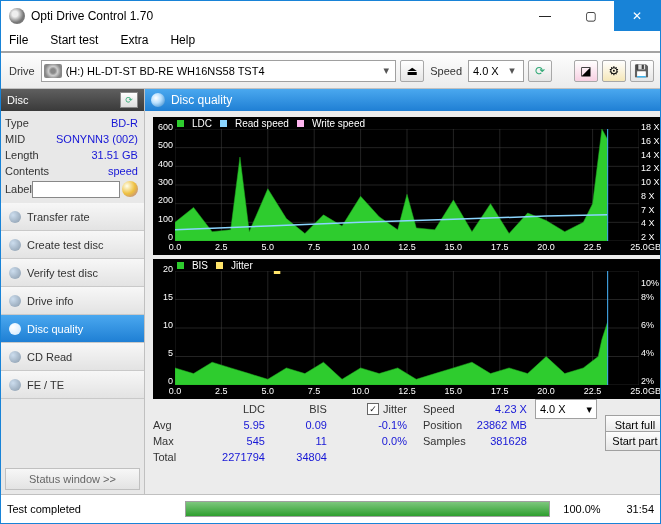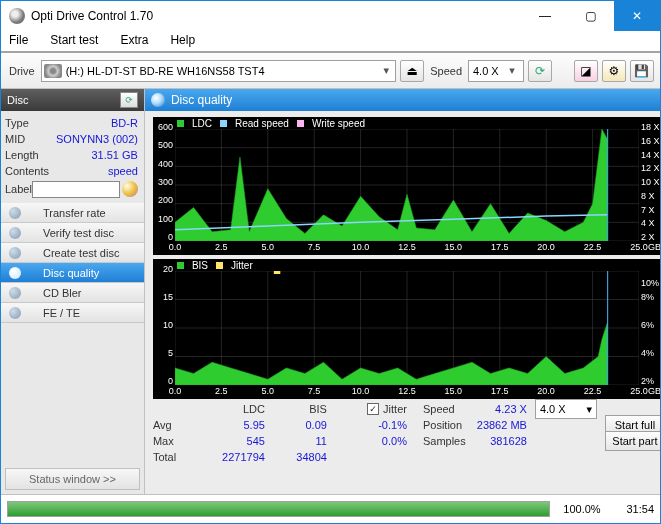--- a/index.html
+++ b/index.html
@@ -22,21 +22,21 @@
 .body { display: flex; height: 405px; }
 .side { width: 158px; background: #e8e8e8; border-right: 1px solid #c0c0c0; display: flex; flex-direction: column; }
 .disc-hdr { height: 22px; background: linear-gradient(#5f5f5f,#3a3a3a); color: #fff; font-size: 11px; display: flex; align-items: center; padding: 0 6px; justify-content: space-between; }
 .disc-hdr .ref { width: 18px; height: 16px; border: 1px solid #888; background: linear-gradient(#fff,#ddd); display:flex;align-items:center;justify-content:center; font-size:9px;color:#3a7; }
 .disc-info { padding: 4px 6px 6px 4px; font-size: 11px; }
 .disc-info .row { display: flex; justify-content: space-between; height: 16px; align-items: center; }
 .disc-info .k { color: #333; }
 .disc-info .v { color: #1616d6; }
 .disc-info input { width: 88px; height: 17px; border: 1px solid #888; font-size: 11px; padding: 0 2px; background:#fff; }
 .nav { flex: 1; }
-.nav .item { height: 20px; display: flex; align-items: center; padding: 0 8px; font-size: 11px; color: #333; background: linear-gradient(#f7f7f7,#e3e3e3); border-bottom: 1px solid #c9c9c9; position: relative; gap:22px; }
+.nav .item { height: 28px; display: flex; align-items: center; padding: 0 8px; font-size: 11px; color: #333; background: linear-gradient(#f7f7f7,#e3e3e3); border-bottom: 1px solid #c9c9c9; position: relative; gap:6px; }
 .nav .item.active { background: linear-gradient(#4aa8ef,#1f7fd4); color: #fff; }
 .nav .pip { width: 12px; height: 12px; border-radius: 50%; background: radial-gradient(circle at 4px 4px,#cde,#89a); flex-shrink:0; }
 .nav .item.active .pip { background: radial-gradient(circle at 4px 4px,#fff,#cde8ff); }
 .status-win { height: 22px; margin: 4px; background: linear-gradient(#f7f7f7,#e3e3e3); border: 1px solid #c0c0c0; font-size: 11px; color: #666; display: flex; align-items: center; justify-content: center; }
 .main { flex: 1; display: flex; flex-direction: column; background: #ececec; }
 .main-hdr { height: 22px; background: linear-gradient(#4aa8ef,#1f7fd4); color: #fff; font-size: 12px; display: flex; align-items: center; padding: 0 6px; gap: 6px; }
 .main-hdr .ico { width: 14px; height: 14px; border-radius: 50%; background: radial-gradient(circle at 5px 5px,#fff,#b8e0ff 40%,#3a8acb 90%); }
 .charts { padding: 6px 8px 0 8px; }
 .chart { position: relative; background: #000; }
 .chart.top { height: 138px; }
@@ -142,33 +142,37 @@
         <span style="width:16px;height:16px;margin-left:2px;border-radius:50%;background:radial-gradient(circle at 5px 5px,#ffe,#eec040 50%,#b88 90%)"></span>
       </div>
     </div>
     <div class="nav">
       <div class="item">
           <span class="pip"></span>
           <span>Transfer rate</span>
         </div>
       <div class="item">
           <span class="pip"></span>
+          <span>Create test disc</span>
+        </div>
+      <div class="item">
+          <span class="pip"></span>
           <span>Verify test disc</span>
         </div>
       <div class="item">
           <span class="pip"></span>
-          <span>Create test disc</span>
+          <span>Drive info</span>
         </div>
       <div class="item active">
           <span class="pip"></span>
           <span>Disc quality</span>
         </div>
       <div class="item">
           <span class="pip"></span>
-          <span>CD Bler</span>
+          <span>CD Read</span>
         </div>
       <div class="item">
           <span class="pip"></span>
           <span>FE / TE</span>
         </div>
     </div>
     <div class="status-win">
         <span>Status window &gt;&gt;</span>
       </div>
   </div>
@@ -366,18 +370,19 @@
           <span class="ck"></span>
           <span class="cv"></span>
           <span class="csel"></span>
           <span class="cbtn"></span>
       </div>
     </div>
   </div>
 </div>
 
 <div class="statusbar">
+  <span class="msg">Test completed</span>
   <div class="prog">
       <div class="fill" style="width:100%"></div>
     </div>
   <span class="pct">100.0%</span>
   <span class="time">31:54</span>
 </div>
 
 </body></html>

